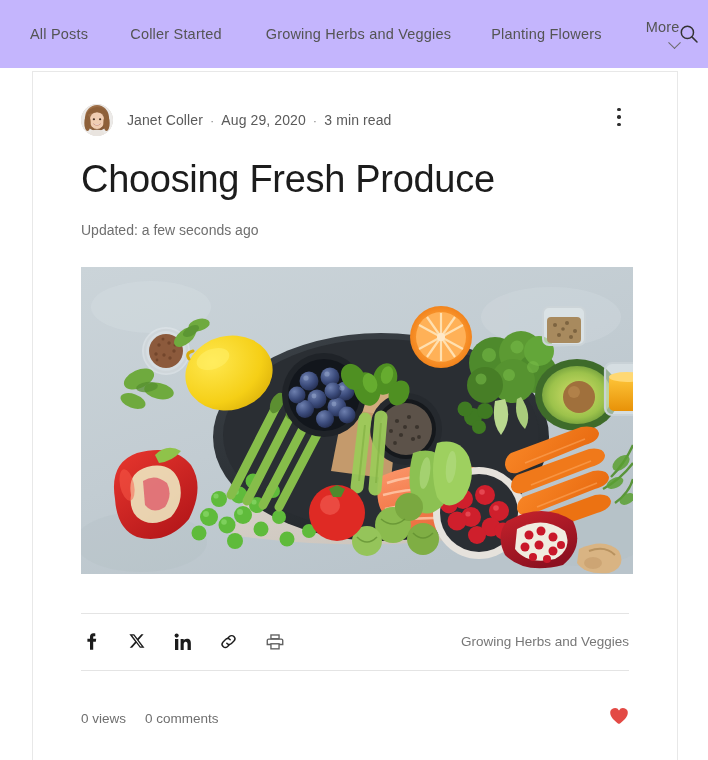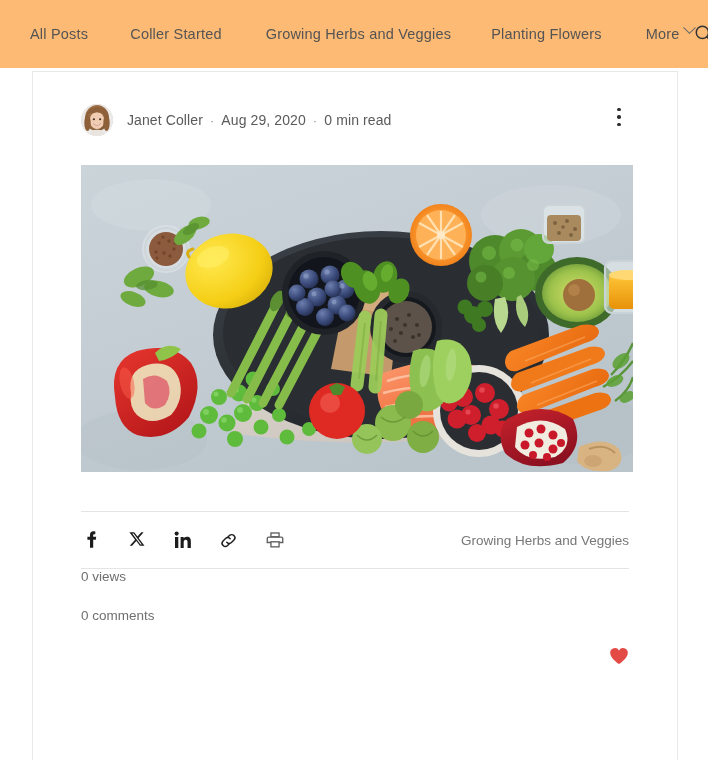--- a/index.html
+++ b/index.html
@@ -11,38 +11,39 @@
     font-family: "Liberation Sans", sans-serif;
     overflow: hidden;
   }
 
   
   .nav {
     height: 68px;
     display: flex;
     align-items: center;
     padding: 0 22px 0 30px;
-    background: #fdba74;
+    background: #c4b5fd;
   }
   .nav-item {
     font-size: 14.5px;
     color: #545454;
     letter-spacing: .2px;
     white-space: nowrap;
     cursor: pointer;
     font-weight: 400;
   }
   .nav-gap-1 { margin-right: 42px; }
   .nav-gap-2 { margin-right: 44px; }
   .nav-gap-3 { margin-right: 40px; }
   .nav-gap-4 { margin-right: 44px; }
   .nav-more {
     display: flex;
-    align-items: flex-start;
+    align-items: flex-end;
     gap: 6px;
+    flex-direction: column;
   }
   .chevron {
     width: 9px; height: 9px;
     border-right: 1.3px solid #6b6b6b;
     border-bottom: 1.3px solid #6b6b6b;
     transform: rotate(45deg) translate(-2px,-2px);
   }
   .nav-spacer { flex: 1; }
   .search-icon { width: 20px; height: 20px; cursor: pointer; }
 
@@ -140,23 +141,22 @@
     font-size: 13.5px;
     color: #777777;
     cursor: pointer;
   }
 
   
   .footer-div { height: 1px; background: #e4e4e4; }
   .footer-row {
     height: 55px;
     display: flex;
-    align-items: flex-start;
-    gap: 24px;
-    flex-direction: column;
+    align-items: flex-end;
+    gap: 19px;
   }
   .stat { font-size: 13.5px; color: #6f6f6f; }
   .heart-wrap { margin-left: auto; cursor: pointer; width: 20px; height: 19px; }
   .heart-wrap svg { display: block; }
 </style>
 </head>
 <body>
 
 <div class="nav">
   <div class="nav-item nav-gap-1">All Posts</div>
@@ -203,29 +203,31 @@
           <path d="M12.3 19.6 Q16 22.9 19.7 19.6" fill="none" stroke="#b5715f" stroke-width="0.6"></path>
           <path d="M10 27 Q16 24.5 22 27 L24 32 L8 32Z" fill="#e9e4df"></path>
         </g>
       </svg>
     </div>
     <div class="author-meta">
       <span>Janet Coller</span>
       <span class="dot-sep">·</span>
       <span>Aug 29, 2020</span>
       <span class="dot-sep">·</span>
-      <span>0 min read</span>
+      <span>3 min read</span>
     </div>
     <div class="kebab">
       <i></i>
         <i></i>
         <i></i>
     </div>
   </div>
 
+  <h1 class="post-title">Choosing Fresh Produce</h1>
+  <div class="updated">Updated: a few seconds ago</div>
 
   <div class="hero">
     <svg viewBox="0 0 552 307" width="552" height="307" preserveAspectRatio="xMidYMid slice">
       <defs>
         <linearGradient id="bg" x1="0" y1="0" x2="0.6" y2="1">
           <stop offset="0%" stop-color="#cbd4d9"></stop>
           <stop offset="55%" stop-color="#c2ccd2"></stop>
           <stop offset="100%" stop-color="#b9c4cb"></stop>
         </linearGradient>
         <radialGradient id="lemonG" cx="0.35" cy="0.3" r="0.8">

